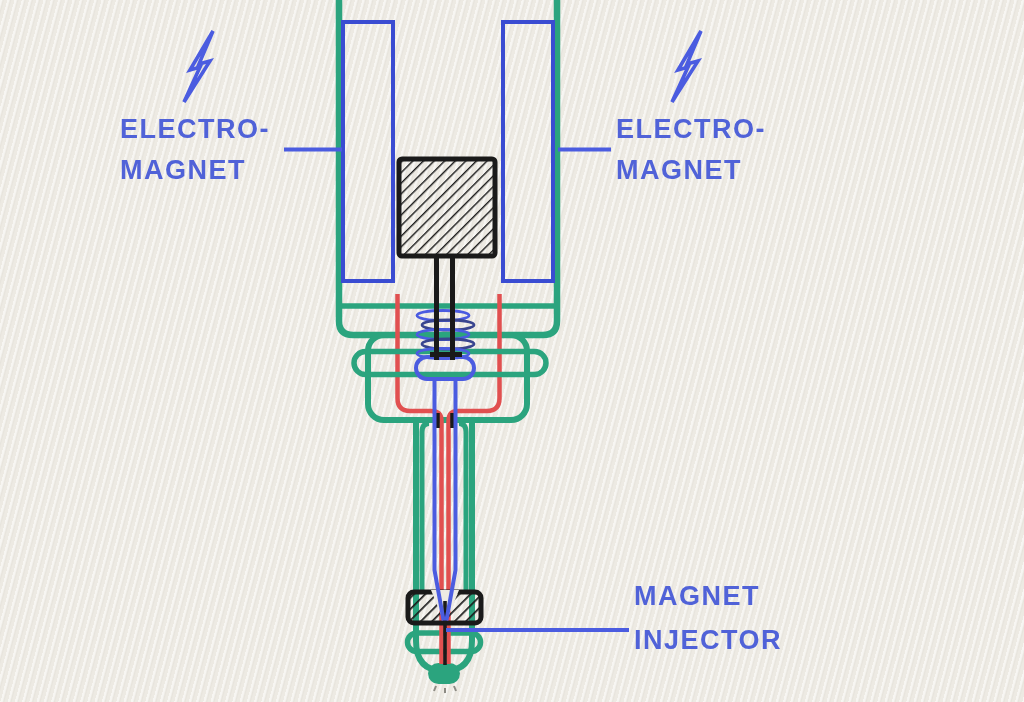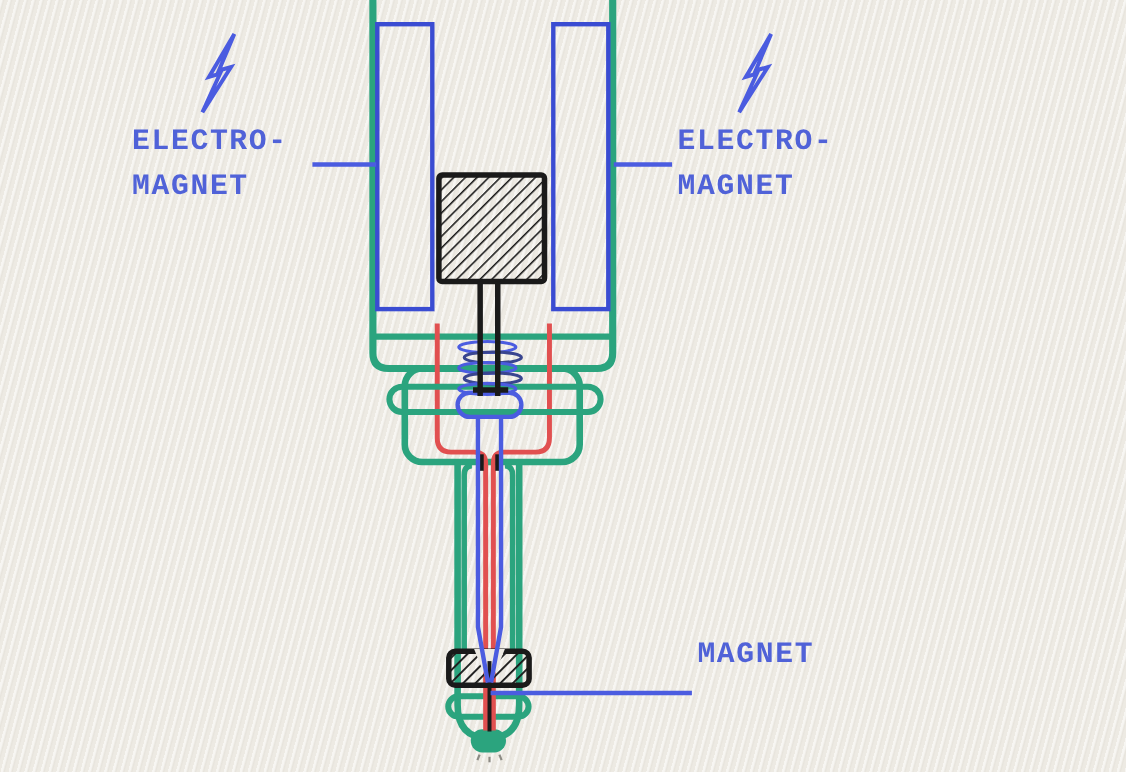--- a/index.html
+++ b/index.html
@@ -6,21 +6,21 @@
     --background:#EDEAE3; --text-blue:#5062D8; --line-blue:#4B5CE0; --blue-dark:#3A4CD2;
     --hatch-blue:#5A6BE4; --green:#2BA47E; --red:#E15050; --black:#1A1A1A; --spray-gray:#8D8B84;
   }
   html,body{margin:0;padding:0;}
   .stage{
     position:relative; width:1024px; height:702px; overflow:hidden;
     background-color:var(--background);
     background-image:repeating-linear-gradient(105deg,
       rgba(255,255,255,0.55) 0px, rgba(255,255,255,0.55) 1.6px,
       rgba(120,115,100,0.05) 3.2px, rgba(255,255,255,0.0) 4.5px, rgba(255,255,255,0.0) 7px);
-    font-family:Liberation Mono, monospace;
+    font-family:Liberation Sans, sans-serif;
   }
   svg{position:absolute; left:0; top:0;}
   .g{stroke:var(--green); fill:none;}
   .r{stroke:var(--red); fill:none;}
   .k{stroke:var(--black); fill:none;}
   .b{stroke:var(--line-blue); fill:none;}
   .bd{stroke:var(--blue-dark); fill:none;}
   .spray{stroke:var(--spray-gray); fill:none;}
   .ph-blue{stroke:var(--hatch-blue);}
   .ph-black{stroke:var(--black);}
@@ -120,15 +120,16 @@
     <span class="line">MAGNET</span>
   </div>
 
   <div class="label" id="lbl-em-right" style="left:616px; top:109px;">
     <span class="line">ELECTRO-</span>
     <span class="line">MAGNET</span>
   </div>
 
   <div class="label" id="lbl-pintle" style="left:634px; top:574px;">
     <span class="line">MAGNET</span>
+    <span class="line">INJECTOR</span>
   </div>
 
 </div>
 
 </body></html>

